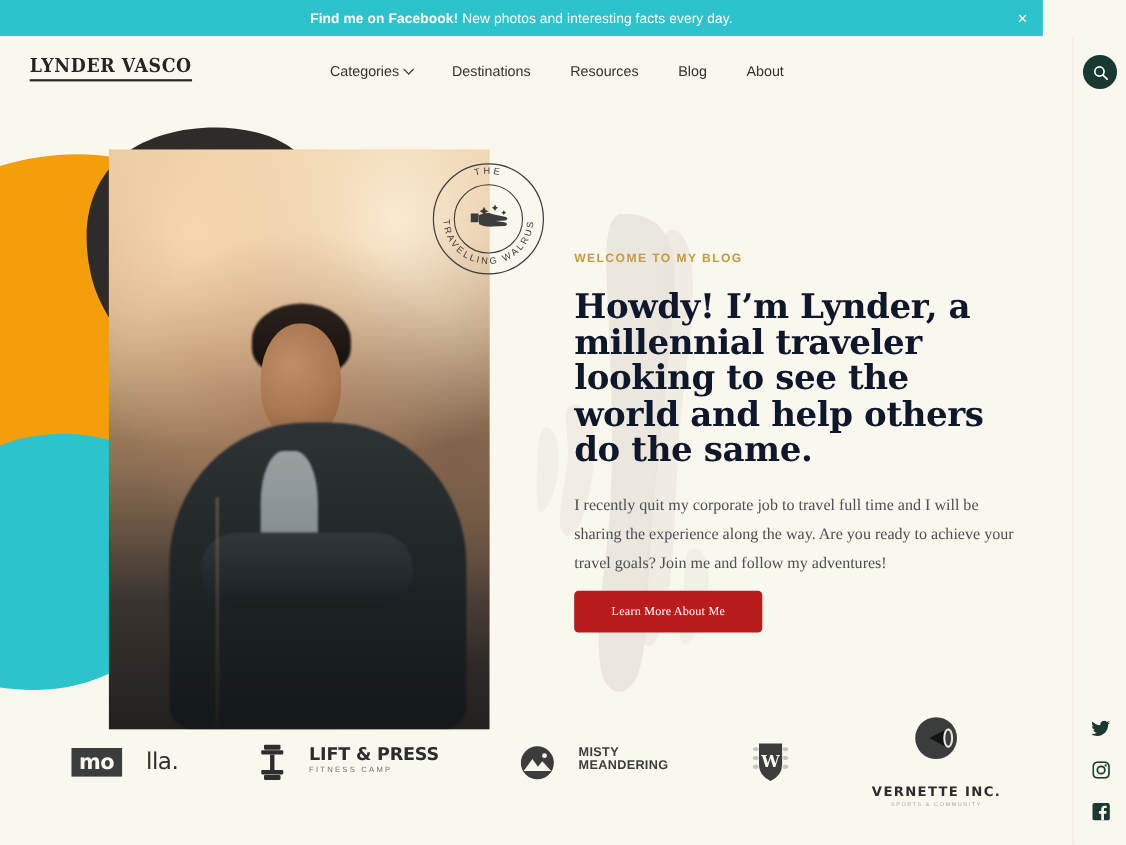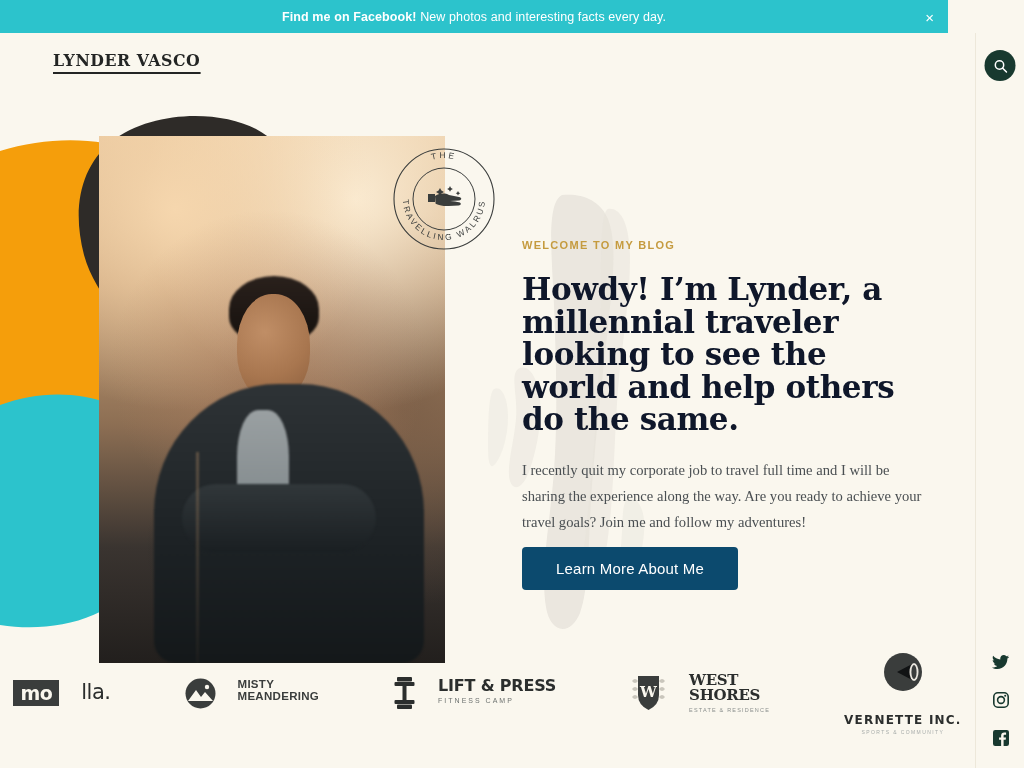--- a/index.html
+++ b/index.html
@@ -27,21 +27,21 @@
 
   
   .page {
     position: absolute; top: 33px; left: 0; width: 1024px; height: 735px;
     background: #FAF7EE; overflow: hidden;
   }
 
   
   .header {
     position: absolute; top: 0; left: 0; width: 975px; height: 62px;
-    display: flex; align-items: center; z-index: 40; margin-left: 26px;
+    display: flex; align-items: center; z-index: 40;
   }
   .logo {
     position: absolute; left: 27px; top: 17px;
     font-family: "DejaVu Serif", serif;
     font-weight: 700; font-size: 17.5px; letter-spacing: .6px;
     color: #232524; border-bottom: 2px solid #232524; padding-bottom: 2px;
     transform: scaleX(.9); transform-origin: left center;
     text-decoration: none; white-space: nowrap;
   }
   .nav { position: absolute; left: 300px; top: 0; height: 62px;
@@ -126,38 +126,38 @@
     filter: blur(.9px);
   }
 
   
   .stamp { position: absolute; left: 391px; top: 113px; width: 106px; height: 106px; z-index: 20; }
 
   
   .brush { position: absolute; left: 488px; top: 160px; width: 210px; height: 440px; z-index: 2; opacity: .55; }
 
   
-  .copy { position: absolute; left: 522px; top: 206px; width: 400px; z-index: 12; }
+  .copy { position: absolute; left: 522px; top: 196px; width: 400px; z-index: 12; }
   .eyebrow {
     font-size: 11px; font-weight: 700; letter-spacing: 1.3px;
     color: #C59B3F; text-transform: uppercase; margin-bottom: 22px;
   }
   .headline {
     font-family: "DejaVu Serif", serif;
     font-weight: 700; font-size: 31px; line-height: 1.05;
     color: #0f172a; letter-spacing: -.4px; margin-bottom: 22px;
   }
   .lede {
     font-family: "Liberation Serif", serif;
     font-size: 14.6px; line-height: 1.78; color: #4A4F52; margin-bottom: 11px;
   }
   .cta {
-    display: inline-block; background: #0c4a6e; color: #ffffff;
+    display: inline-block; background: #b91c1c; color: #ffffff;
     border: 0; border-radius: 4px; padding: 13px 34px;
-    font-size: 15px; font-family: Liberation Sans, sans-serif;
+    font-size: 11px; font-family: Liberation Serif, serif;
     cursor: pointer; letter-spacing: .2px;
   }
 
   
   .logos {
     position: absolute; left: 0; bottom: 40px; width: 975px; height: 70px;
     display: flex; align-items: center; justify-content: center; gap: 74px; z-index: 15;
   }
   .logo-item { display: flex; align-items: flex-start; gap: 22px; }
   .molla-box {
@@ -243,68 +243,73 @@
 
   <div class="copy">
     <div class="eyebrow">WELCOME TO MY BLOG</div>
     <h1 class="headline">Howdy! I’m Lynder, a millennial traveler looking to see the world and help others do the same.</h1>
     <p class="lede">I recently quit my corporate job to travel full time and I will be sharing the experience along the way. Are you ready to achieve your travel goals?  Join me and follow my adventures!</p>
     <button class="cta">Learn More About Me</button>
   </div>
 
   <div class="header">
     <a class="logo" href="#">LYNDER VASCO</a>
+    <nav class="nav">
+      <a href="#">
+        <span>Categories</span>
+        <i class="chev"></i>
+      </a>
+      <a href="#">Destinations</a>
+      <a href="#">Resources</a>
+      <a href="#">Blog</a>
+      <a href="#">About</a>
+    </nav>
   </div>
 
   <div class="logos">
 
     <div class="logo-item">
       <span class="molla-box">mo</span>
       <span class="molla-tail">lla.</span>
-    </div>
-
-    <div class="logo-item">
-      <svg width="31" height="31" viewBox="0 0 31 31">
-        <circle cx="15.5" cy="15.5" r="15" fill="#3A3D3C"></circle>
-        <path d="M3,23 L11,12 L16,19 L20,14 L28,23 Z" fill="#FAF7EE"></path>
-        <circle cx="22" cy="9" r="2.2" fill="#FAF7EE"></circle>
-      </svg>
-      <div class="lbl-2l">
-        <div class="l1">MISTY</div>
-        <div class="l2">MEANDERING</div>
-      </div>
     </div>
 
     <div class="logo-item">
       <svg width="23" height="34" viewBox="0 0 23 34">
         <rect x="4" y="1" width="15" height="4.5" rx="1" fill="#2B2E2D"></rect>
         <rect x="1.5" y="6" width="20" height="4" rx="1" fill="#2B2E2D"></rect>
         <rect x="9.5" y="10" width="4" height="14" fill="#2B2E2D"></rect>
         <rect x="1.5" y="24" width="20" height="4" rx="1" fill="#2B2E2D"></rect>
         <rect x="4" y="28.5" width="15" height="4.5" rx="1" fill="#2B2E2D"></rect>
       </svg>
       <div>
         <div class="lift-main">LIFT &amp; PRESS</div>
         <div class="lift-sub">FITNESS CAMP</div>
       </div>
     </div>
 
     <div class="logo-item">
+      <svg width="31" height="31" viewBox="0 0 31 31">
+        <circle cx="15.5" cy="15.5" r="15" fill="#3A3D3C"></circle>
+        <path d="M3,23 L11,12 L16,19 L20,14 L28,23 Z" fill="#FAF7EE"></path>
+        <circle cx="22" cy="9" r="2.2" fill="#FAF7EE"></circle>
+      </svg>
+      <div class="lbl-2l">
+        <div class="l1">MISTY</div>
+        <div class="l2">MEANDERING</div>
+      </div>
+    </div>
+
+    <div class="logo-item">
       <svg width="37" height="40" viewBox="0 0 37 40">
         <g fill="#C9C6BC">
           <path d="M2,8 q3,-4 6,0 q-3,4 -6,0 Z M2,16 q3,-4 6,0 q-3,4 -6,0 Z M2,24 q3,-4 6,0 q-3,4 -6,0 Z M29,8 q3,-4 6,0 q-3,4 -6,0 Z M29,16 q3,-4 6,0 q-3,4 -6,0 Z M29,24 q3,-4 6,0 q-3,4 -6,0 Z"></path>
         </g>
         <path d="M8,3 L29,3 L29,22 Q29,32 18.5,37 Q8,32 8,22 Z" fill="#3A3D3C"></path>
         <text x="18.5" y="24" text-anchor="middle" font-family="'DejaVu Serif',serif" font-size="15" font-weight="700" fill="#FAF7EE">W</text>
       </svg>
-      <div>
-        <div class="west-main">WEST</div>
-        <div class="west-main">SHORES</div>
-        <div class="west-sub">ESTATE &amp; RESIDENCE</div>
-      </div>
     </div>
 
     <div class="logo-item vern">
       <div>
         <svg width="40" height="40" viewBox="0 0 40 40">
           <circle cx="20" cy="20" r="19" fill="#3A3D3C"></circle>
           <path d="M14,20 L31,11 L31,29 Z" fill="#111314"></path>
           <ellipse cx="31" cy="20" rx="4.5" ry="9" fill="#E9E6DE"></ellipse>
           <ellipse cx="31" cy="20" rx="2.6" ry="7" fill="#3A3D3C"></ellipse>
         </svg>

